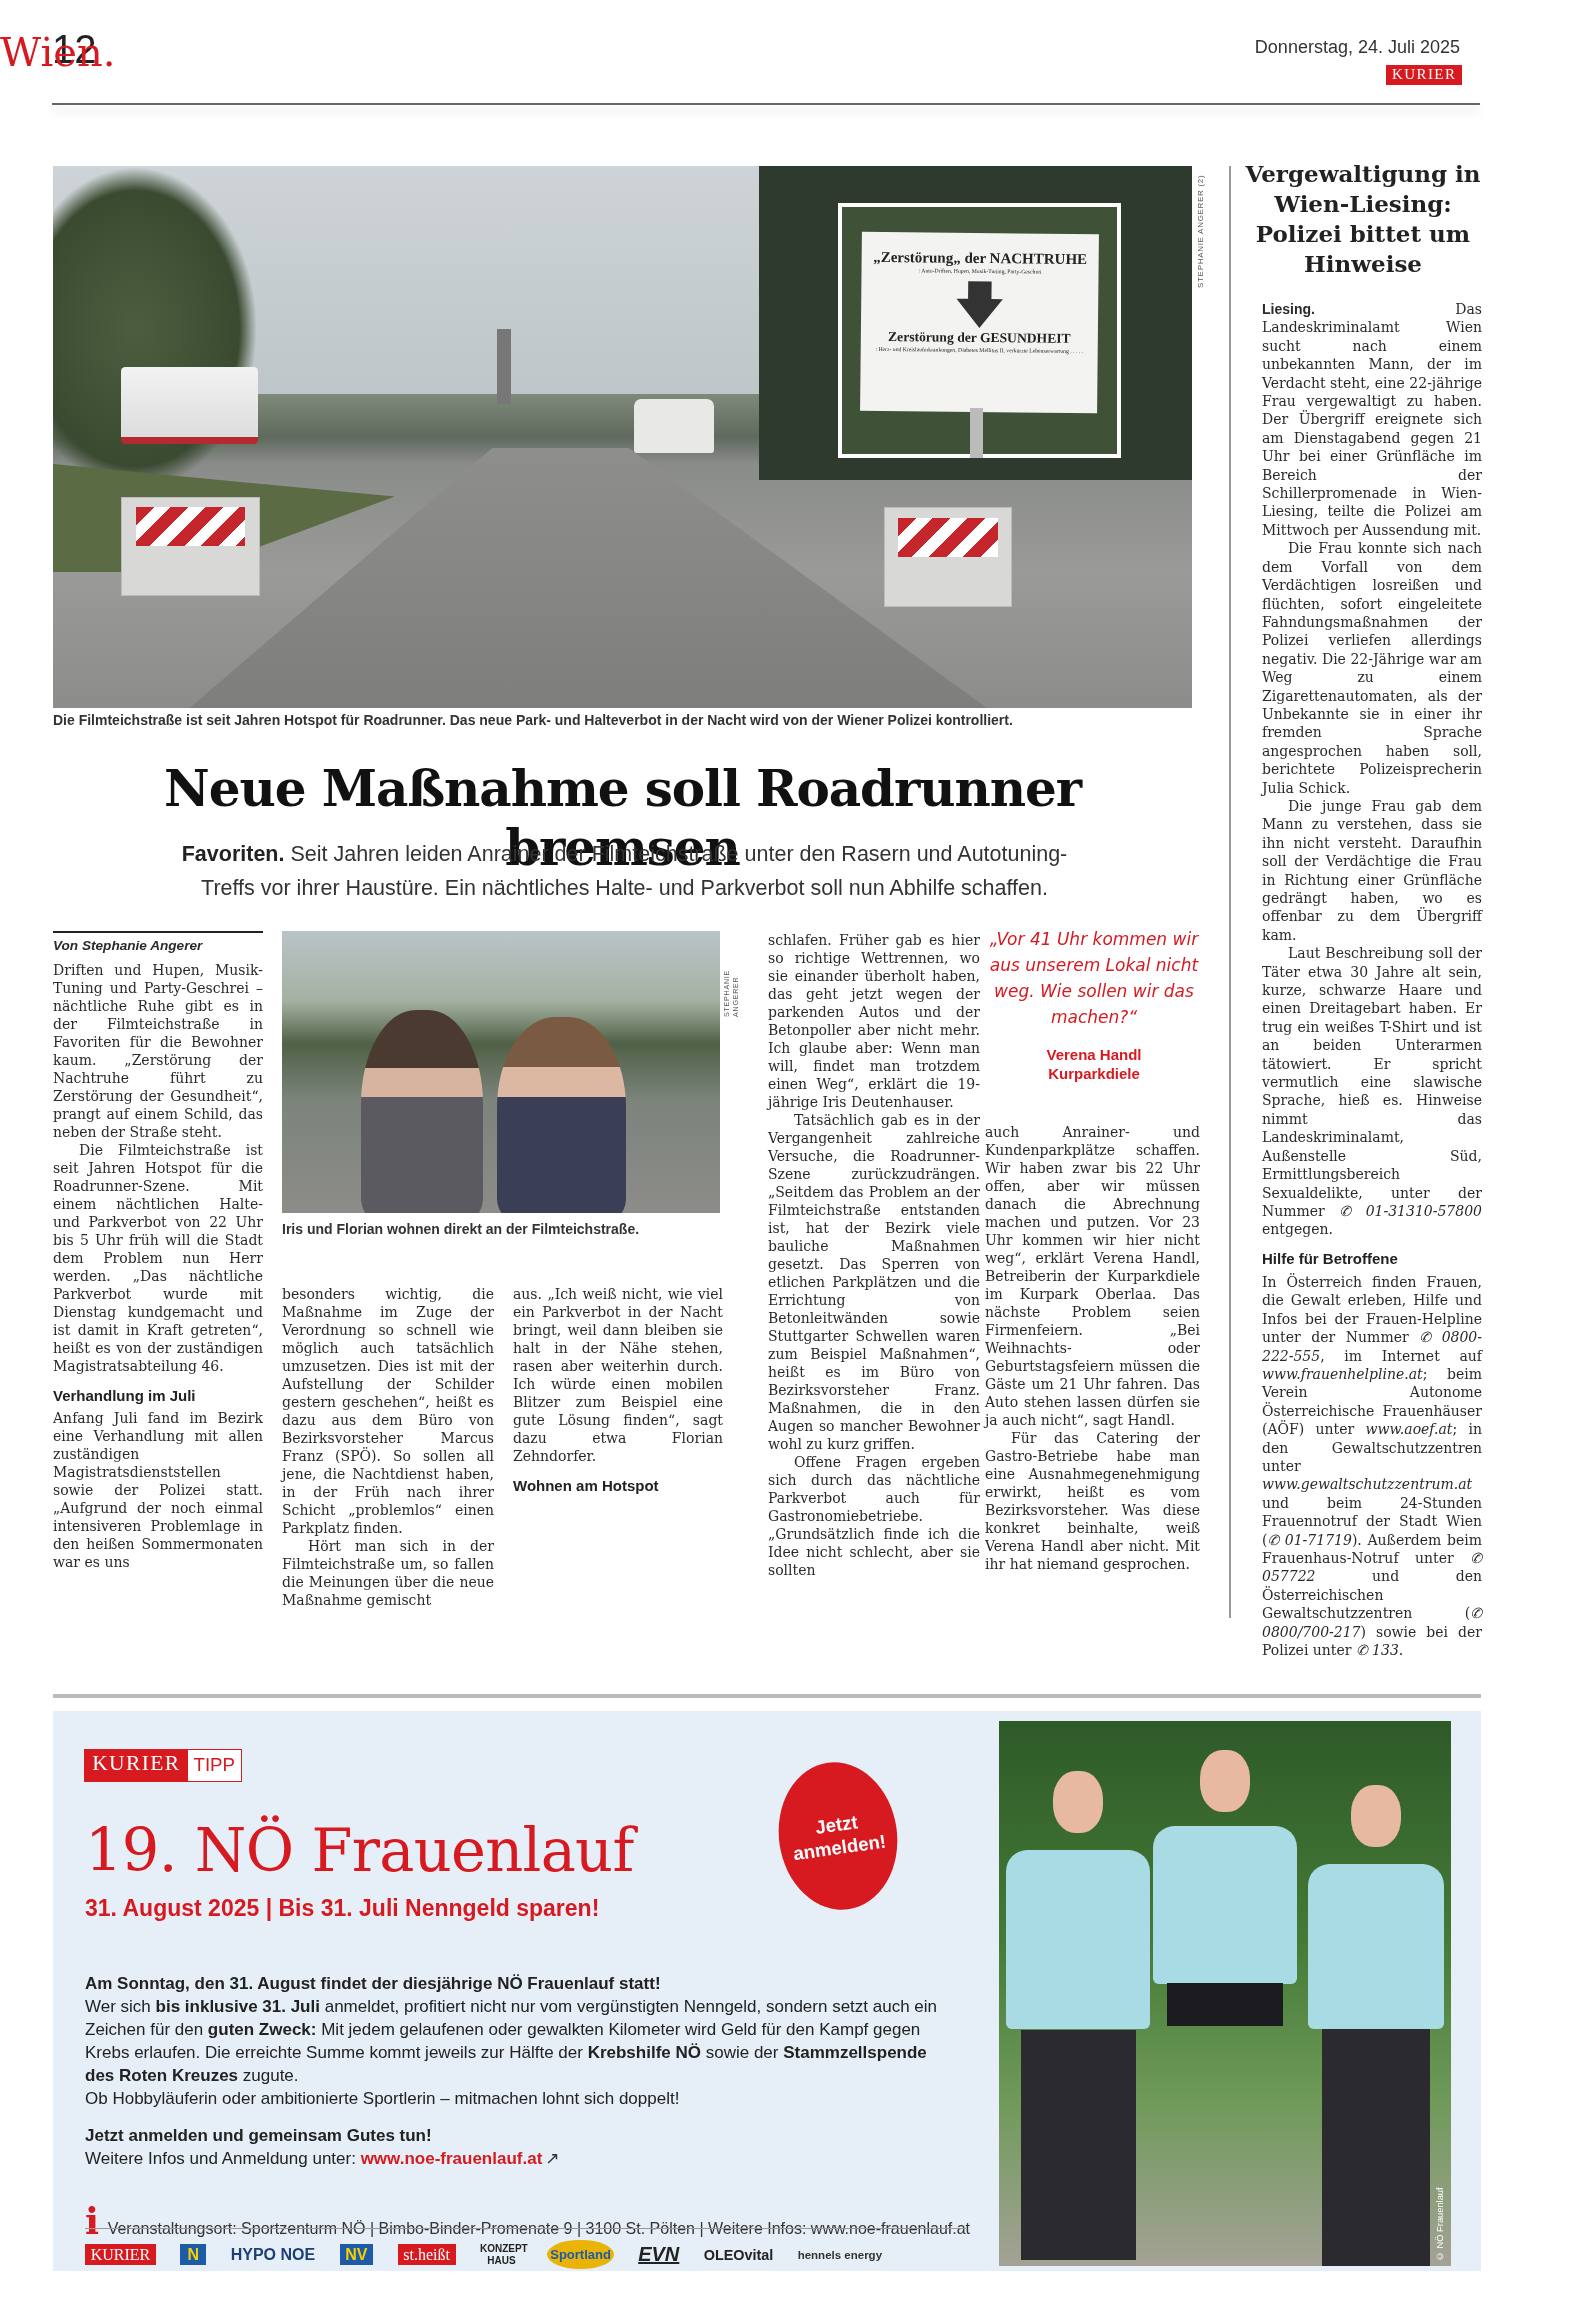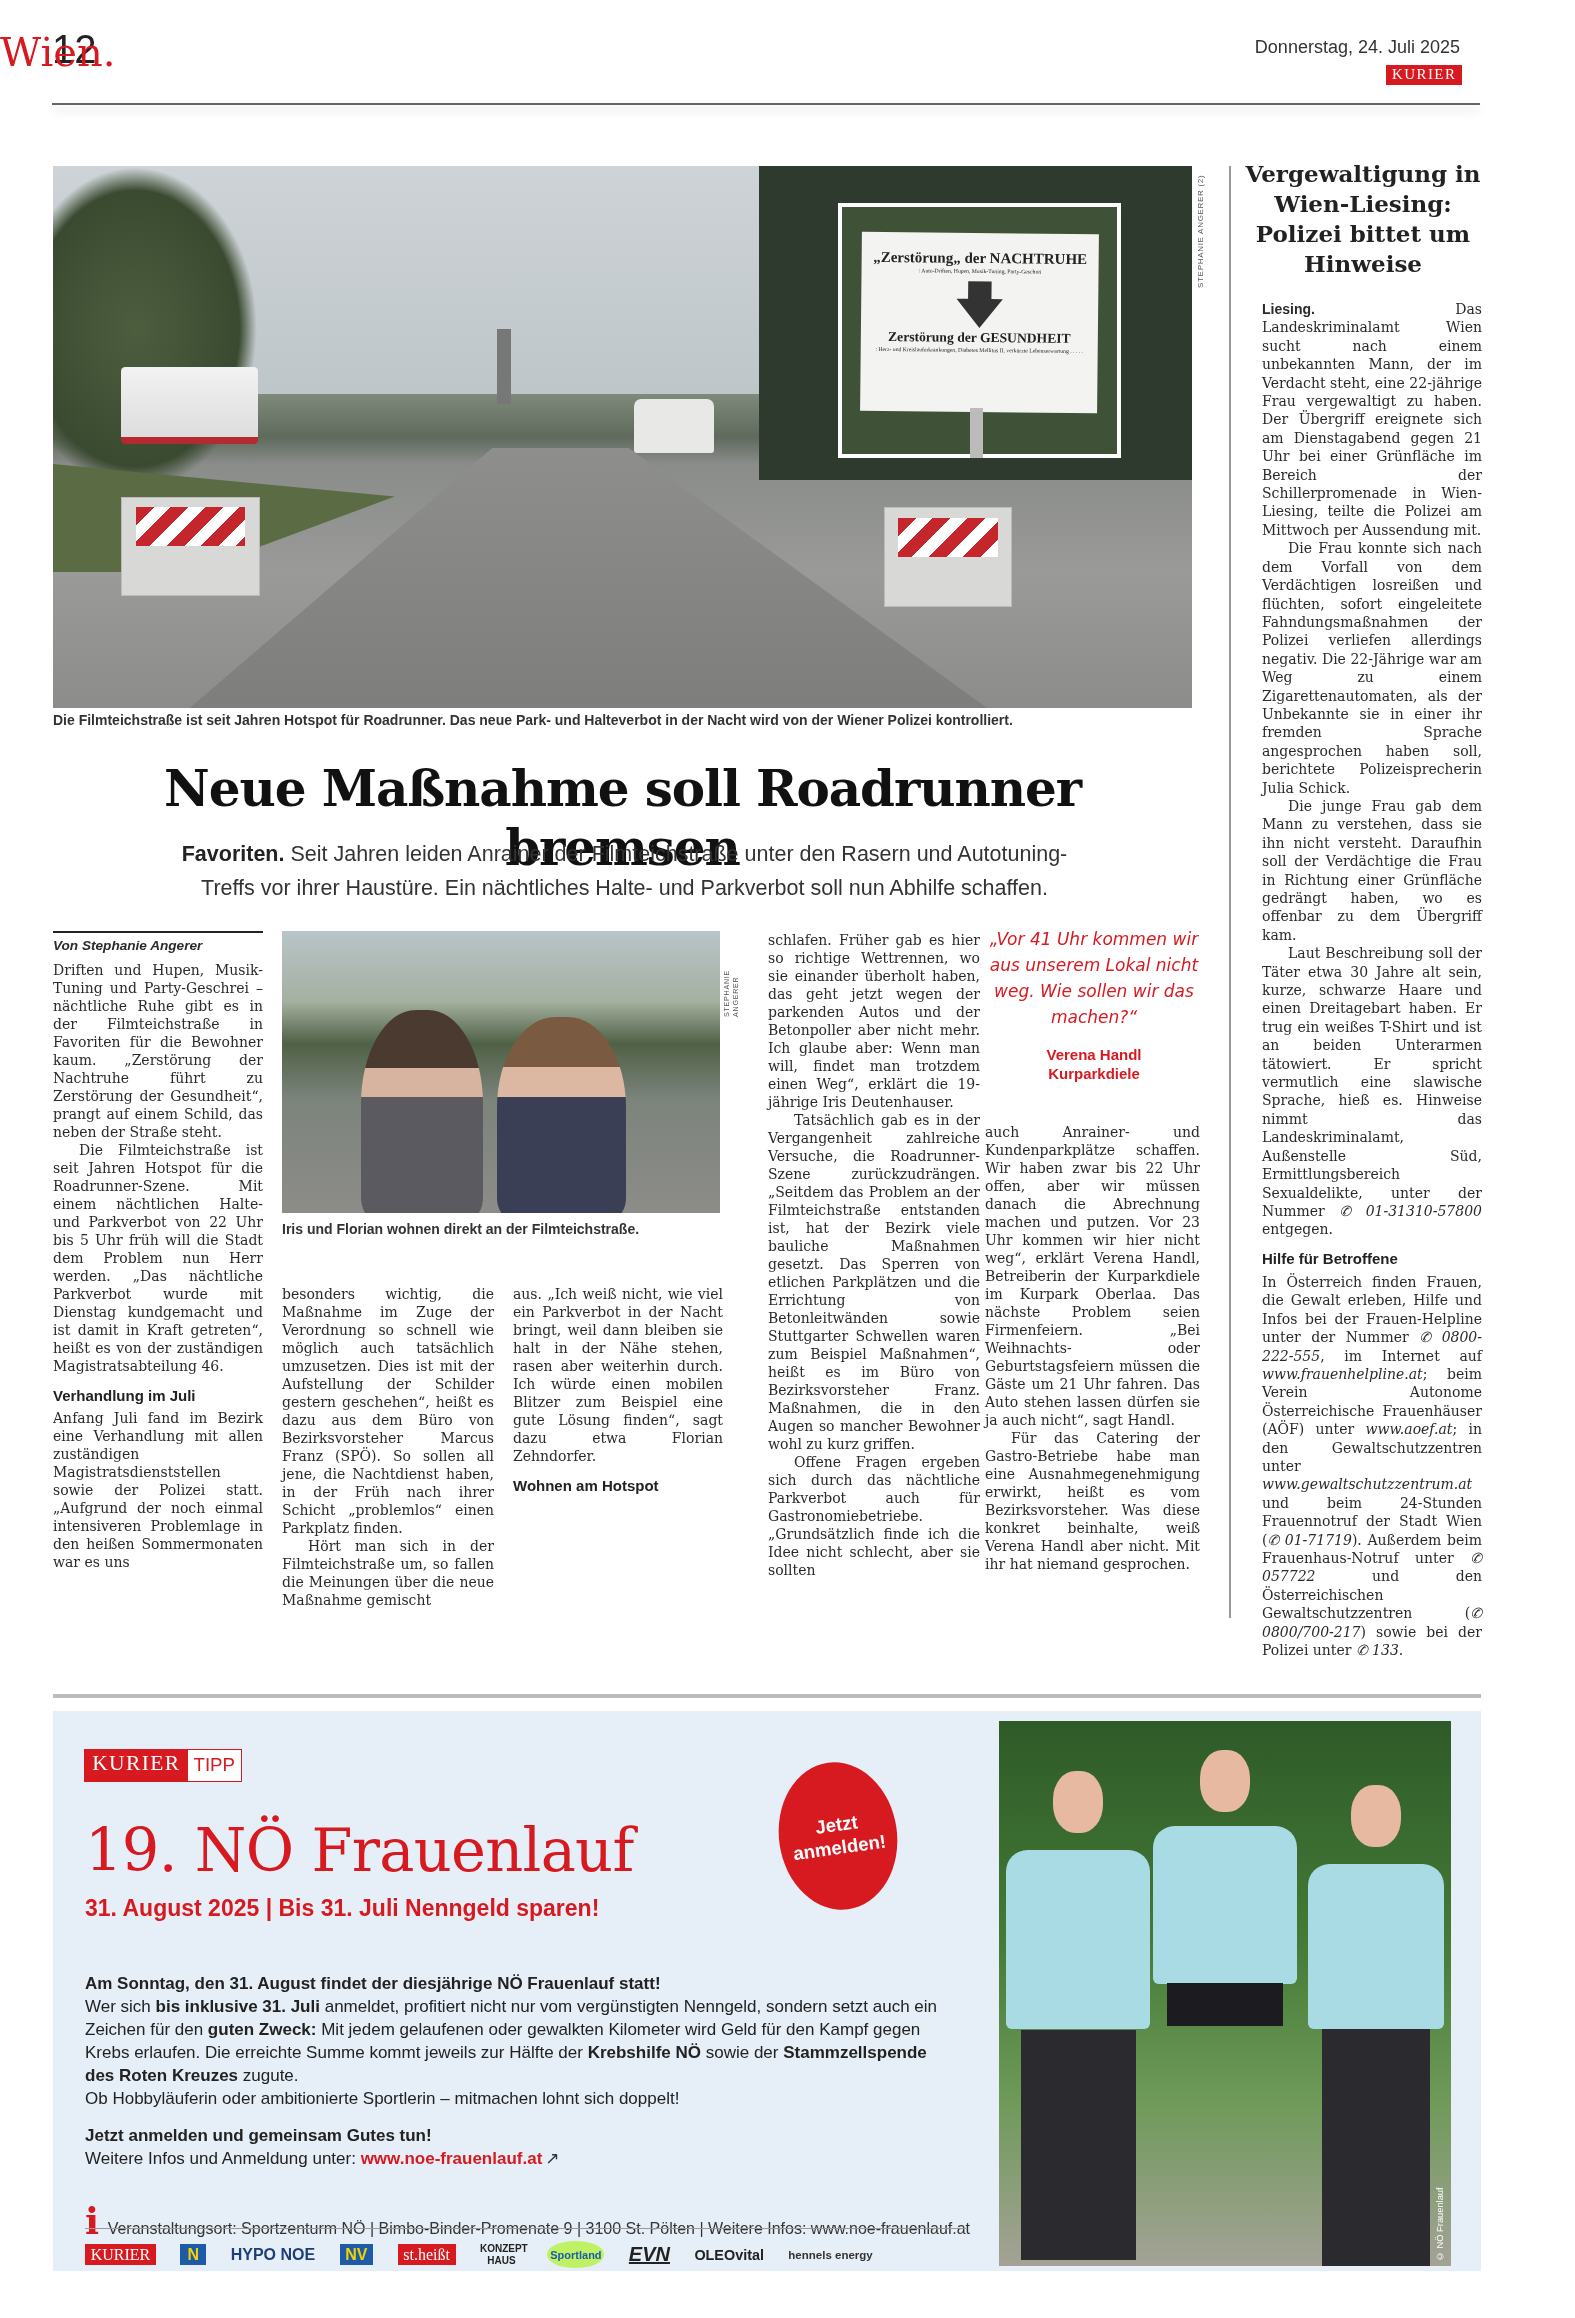--- a/index.html
+++ b/index.html
@@ -202,21 +202,21 @@
   <span>Veranstaltungsort: Sportzenturm NÖ | Bimbo-Binder-Promenate 9 | 3100 St. Pölten | Weitere Infos: www.noe-frauenlauf.at</span>
 </div>
 <div class="abs logo-rule"></div>
 <div class="abs logos">
   <span class="logo" style="background:#d71920;color:#fff;font-family:'Liberation Serif',serif;font-weight:normal;padding:1.4px 5.7px;">KURIER</span>
   <span class="logo" style="background:#1d5aa8;color:#f5d100;padding:1.4px 7.2px;">N</span>
   <span class="logo" style="color:#1d3f77;">HYPO NOE</span>
   <span class="logo" style="background:#1d5aa8;color:#f5d100;padding:1.4px 5.7px;">NV</span>
   <span class="logo" style="background:#d71920;color:#fff;font-weight:normal;font-family:'Liberation Serif',serif;padding:1.4px 5.7px;">st.heißt</span>
   <span class="logo" style="font-size:10px;width:43px;text-align:center;line-height:11.5px;">KONZEPT HAUS</span>
-  <span class="logo" style="font-size:11px;color:#1d5aa8;background:#bef264;border-radius:50%;padding:7.2px 2.9px;">Sportland</span>
+  <span class="logo" style="font-size:13px;color:#1d5aa8;background:#eab308;border-radius:50%;padding:7.2px 2.9px;">Sportland</span>
   <span class="logo" style="font-style:italic;font-size:20px;text-decoration:underline;">EVN</span>
   <span class="logo" style="font-size:14.4px;">OLEOvital</span>
   <span class="logo" style="font-size:11.5px;color:#333;">hennels energy</span>
 </div>
 <div class="abs runners-photo">
   <div class="runner" style="left:7.2px;top:36px;width:144px;height:502px;">
     <div class="head" style="top:14.4px;"></div>
       <div class="shirt" style="top:93px;height:179px;"></div>
       <div class="legs" style="top:273px;height:230px;"></div>
   </div>

